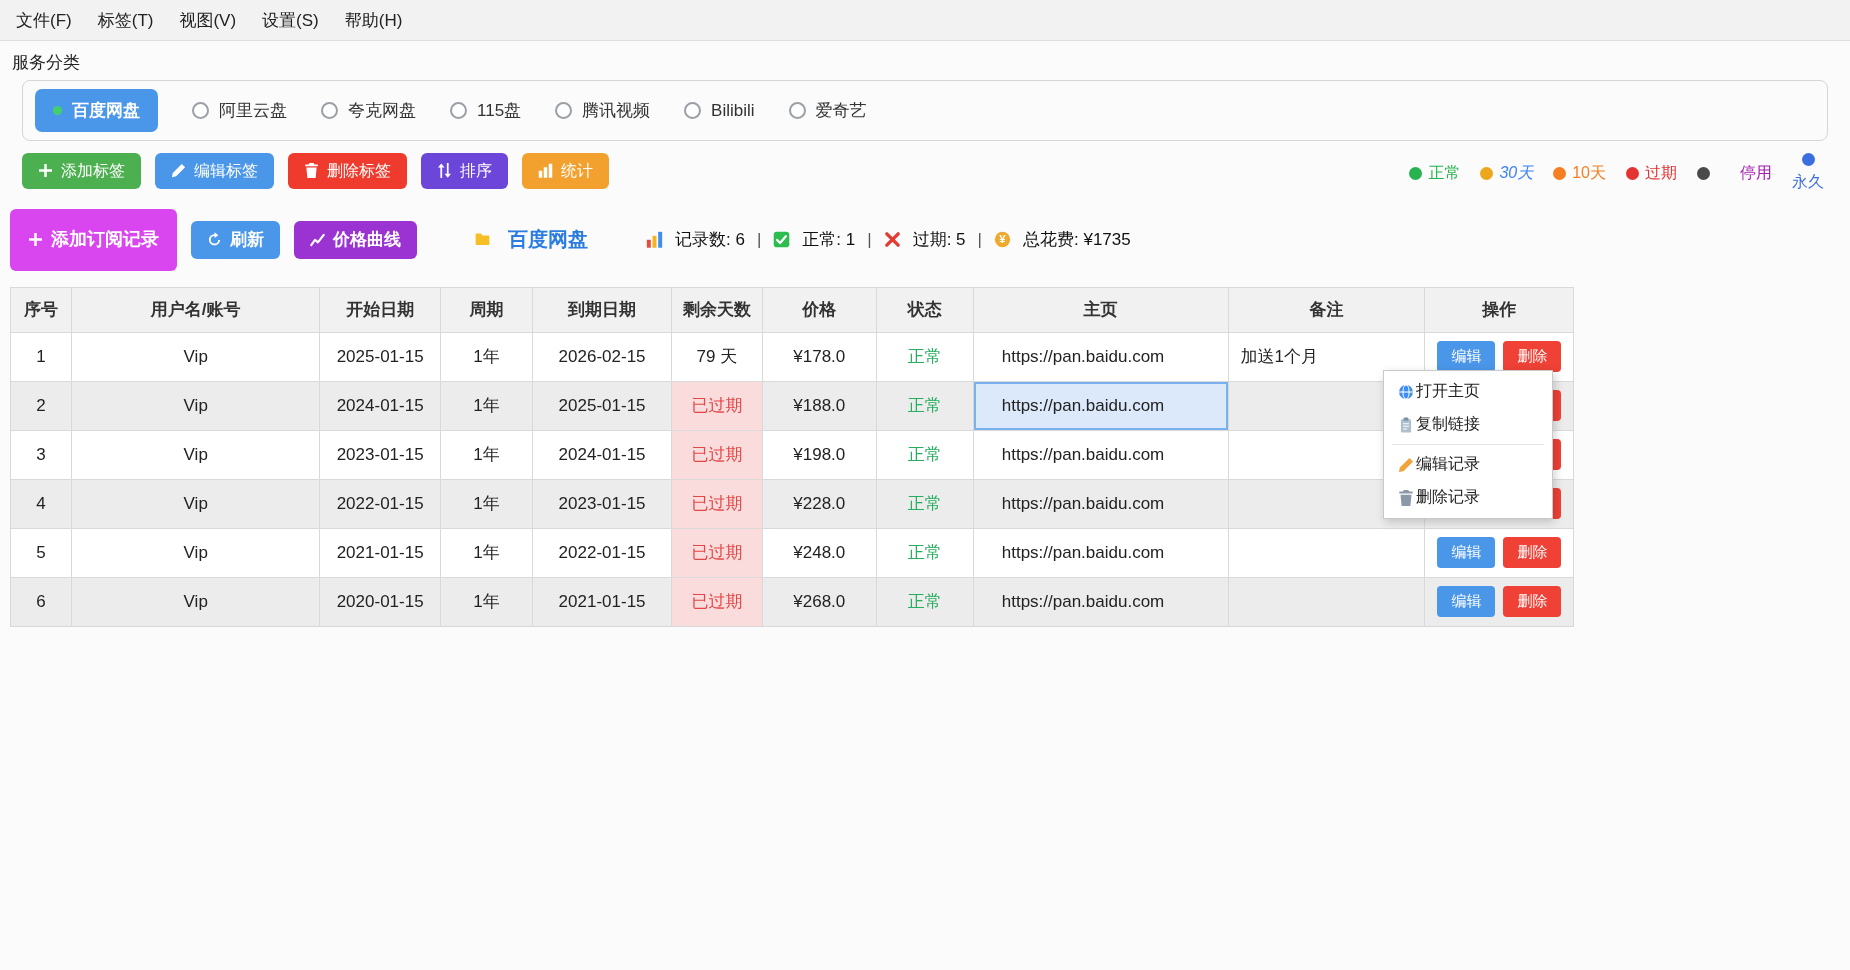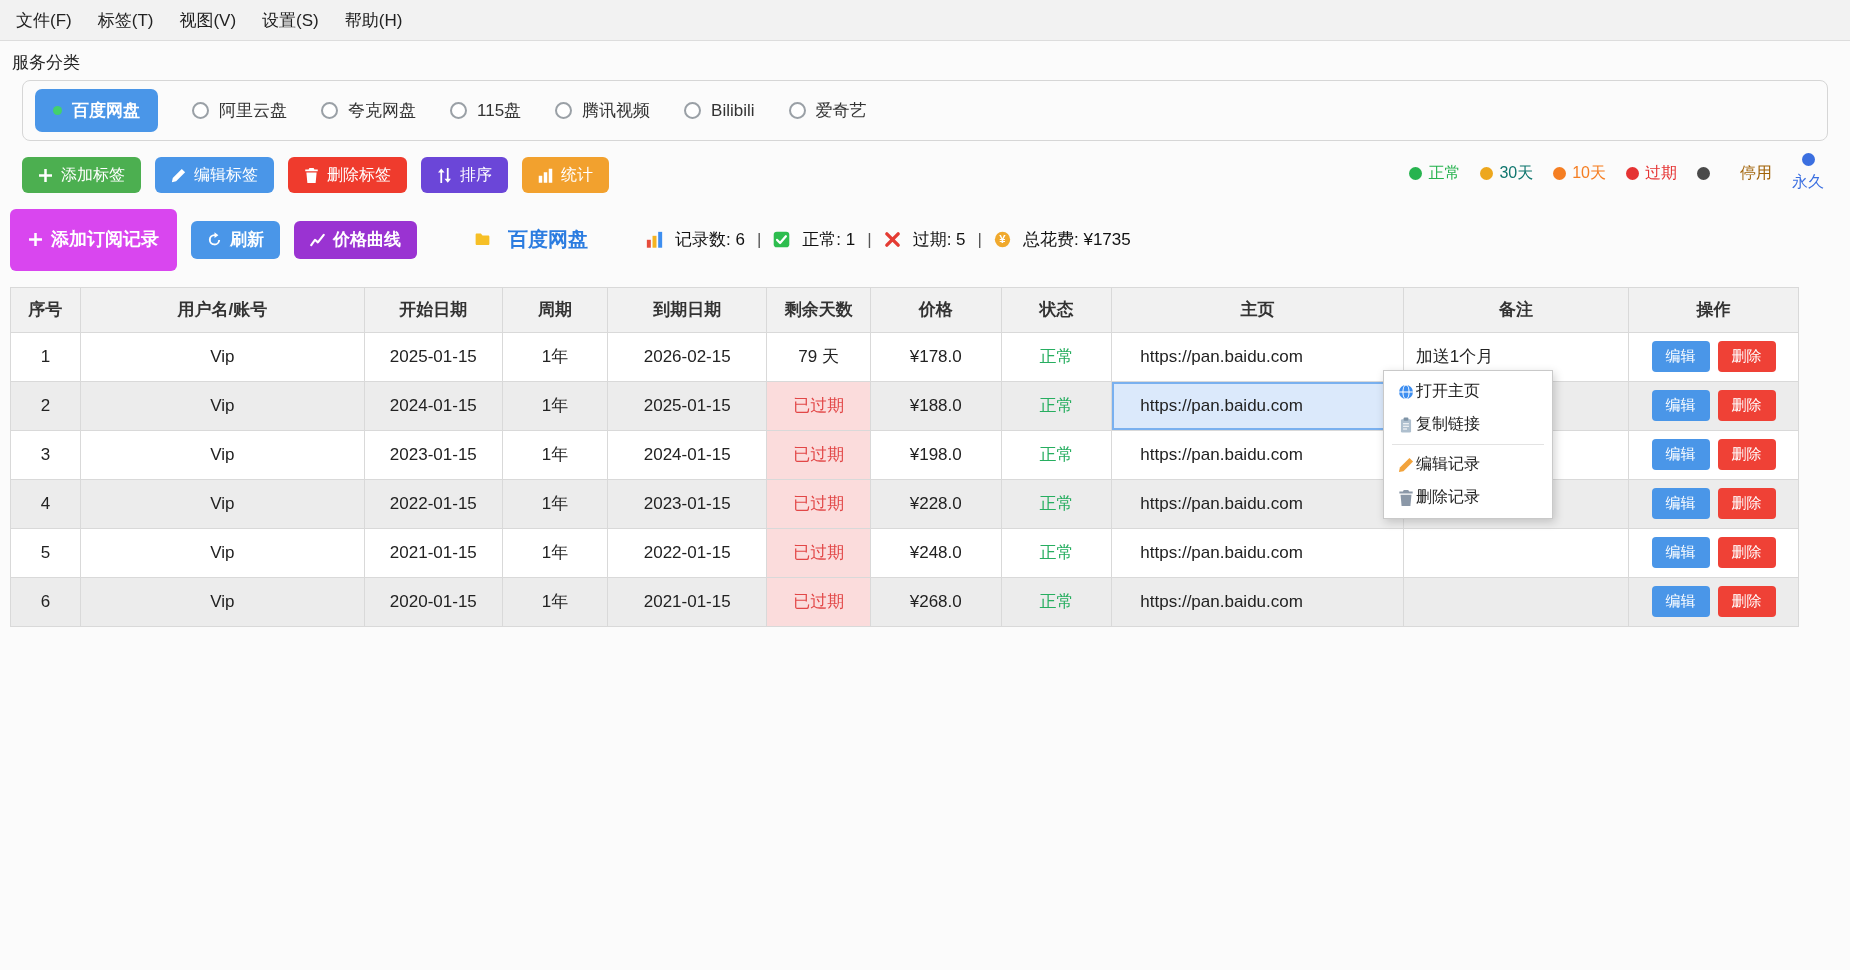--- a/index.html
+++ b/index.html
@@ -14,42 +14,42 @@
   .menu-item{cursor:default}
   
   .group-title{margin:10px 0 6px 12px;font-size:17px;color:#222}
   .category-box{margin:2px 22px 0;border:1px solid #d6d6d6;border-radius:8px;
     padding:8px 12px;display:flex;align-items:center;gap:34px;background:#fbfbfb}
   .cat{display:flex;align-items:center;gap:10px;font-size:17px;color:#333;cursor:pointer}
   .cat .ring{width:13px;height:13px;border:2px solid #9aa0a6;border-radius:50%;background:#fff;flex:none}
   .cat.selected{background:#4a96e8;color:#fff;padding:10px 18px;border-radius:7px;font-weight:bold}
   .cat.selected .dot{width:9px;height:9px;border-radius:50%;background:#43d06c;flex:none}
   
-  .tag-toolbar{display:flex;align-items:flex-end;justify-content:space-between;margin:12px 22px 0}
+  .tag-toolbar{display:flex;align-items:flex-start;justify-content:space-between;margin:12px 22px 0}
   .tag-buttons{display:flex;gap:14px}
   .btn{display:inline-flex;align-items:center;gap:8px;color:#fff;border:none;border-radius:6px;
     padding:9px 16px;font-size:16px;cursor:pointer;font-family:inherit;line-height:1.1}
   .legend{display:flex;align-items:center;gap:20px;font-size:16px;margin-right:4px}
   .legend-item{display:inline-flex;align-items:center;gap:6px}
   .legend-dot{width:13px;height:13px;border-radius:50%;flex:none}
   
   .record-toolbar{display:flex;align-items:center;margin:16px 0 14px 10px;gap:14px}
   .add-btn{background:#d946ef;font-size:18px;font-weight:bold;padding:21px 18px}
   .refresh-btn{background:#4a96e8;font-size:17px;font-weight:bold;padding:10px 16px}
   .curve-btn{background:#9a33d2;font-size:17px;font-weight:bold;padding:10px 16px}
   .folder{width:26px;height:22px;margin-left:44px}
   .cat-label{font-size:20px;font-weight:bold;color:#2b7ce0;margin-left:4px}
   .stats{display:flex;align-items:center;gap:12px;margin-left:44px;font-size:17px;color:#111}
   .stats .sep{color:#555}
   
   .ic{display:inline-flex;width:15px;height:15px;flex:none;align-items:center;justify-content:center}
   .ic svg{width:100%;height:100%;display:block}
   .stats .ic{width:17px;height:17px}
   
-  table.records{width:1789px;margin:16px 10px;border-collapse:collapse;table-layout:fixed;
+  table.records{width:1564px;margin:16px 10px;border-collapse:collapse;table-layout:fixed;
     background:#fff;font-size:17px}
   .records th,.records td{border:1px solid #d9d9d9;text-align:center;padding:0 8px;
     overflow:hidden;white-space:nowrap}
   .records th{background:#f1f1f1;font-weight:bold;height:44px;color:#333}
   .records td{height:48px;background:#fff}
   .records tbody tr:nth-child(even) td{background:#ececec}
   .records tbody tr td.cell-expired{background:#fbdcdc;color:#e24747}
   .records tbody tr td.cell-status{color:#27ae60}
   .records tbody tr td.cell-home{text-align:left;padding-left:28px}
   .records tbody tr td.cell-note{text-align:left;padding-left:12px}
@@ -152,33 +152,33 @@
           </svg>
         </span>
         <span>统计</span>
       </button>
     </div>
   <div class="legend" id="legend">
       <span class="legend-item" style="color: rgb(39, 179, 79);">
         <span class="legend-dot" style="background: rgb(39, 179, 79);"></span>
         <span>正常</span>
       </span>
-      <span class="legend-item" style="color: #0f766e;">
+      <span class="legend-item" style="color: #3b82f6; font-style: italic;">
         <span class="legend-dot" style="background: rgb(237, 167, 29);"></span>
         <span>30天</span>
       </span>
       <span class="legend-item" style="color: rgb(245, 126, 34);">
         <span class="legend-dot" style="background: rgb(245, 126, 34);"></span>
         <span>10天</span>
       </span>
       <span class="legend-item" style="color: rgb(229, 51, 51);">
         <span class="legend-dot" style="background: rgb(229, 51, 51);"></span>
         <span>过期</span>
       </span>
-      <span class="legend-item" style="color: #a16207; gap: 30px;">
+      <span class="legend-item" style="color: #a21caf; gap: 30px;">
         <span class="legend-dot" style="background: rgb(74, 74, 74);"></span>
         <span>停用</span>
       </span>
       <span class="legend-item" style="color: rgb(59, 111, 224); flex-direction: column;">
         <span class="legend-dot" style="background: rgb(59, 111, 224);"></span>
         <span>永久</span>
       </span>
     </div>
 </div>
 

